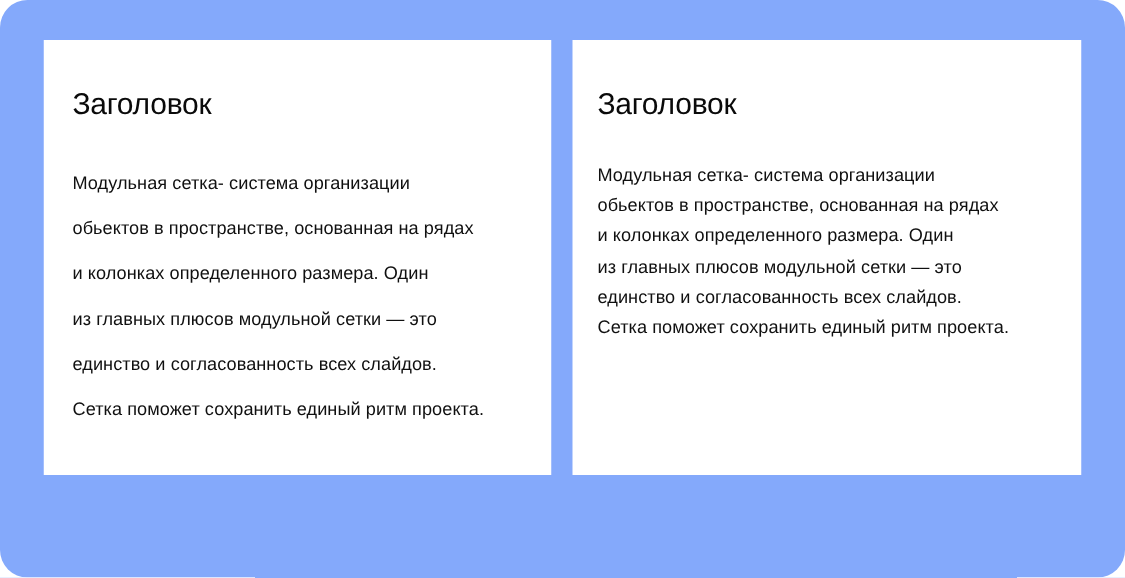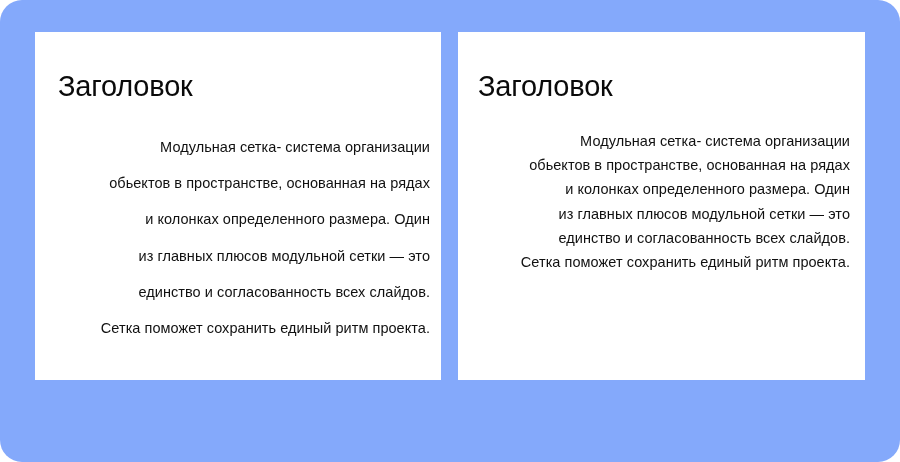--- a/index.html
+++ b/index.html
@@ -56,21 +56,21 @@
 
   .card-right {
     left: 458px;
     top: 32px;
     width: 407px;
     height: 348px;
   }
 
   .card-heading {
     color: #0a0a0a;
-    font-size: 29px;
+    font-size: 24px;
     font-weight: 400;
     letter-spacing: -0.2px;
     line-height: 1;
     white-space: nowrap;
   }
 
   .card-left .card-heading {
     position: absolute;
     left: 23px;
     top: 40px;
@@ -101,21 +101,20 @@
     position: absolute;
     left: 20px;
     top: 97px;
     width: 372px;
     line-height: 24.2px;
   }
 
   .body-line {
     display: block;
     white-space: nowrap;
-    text-align: right;
   }
 </style>
 </head>
 <body>
 
 <div class="slide-canvas">
 
   <div class="blue-panel"></div>
 
   <div class="cards-area">

